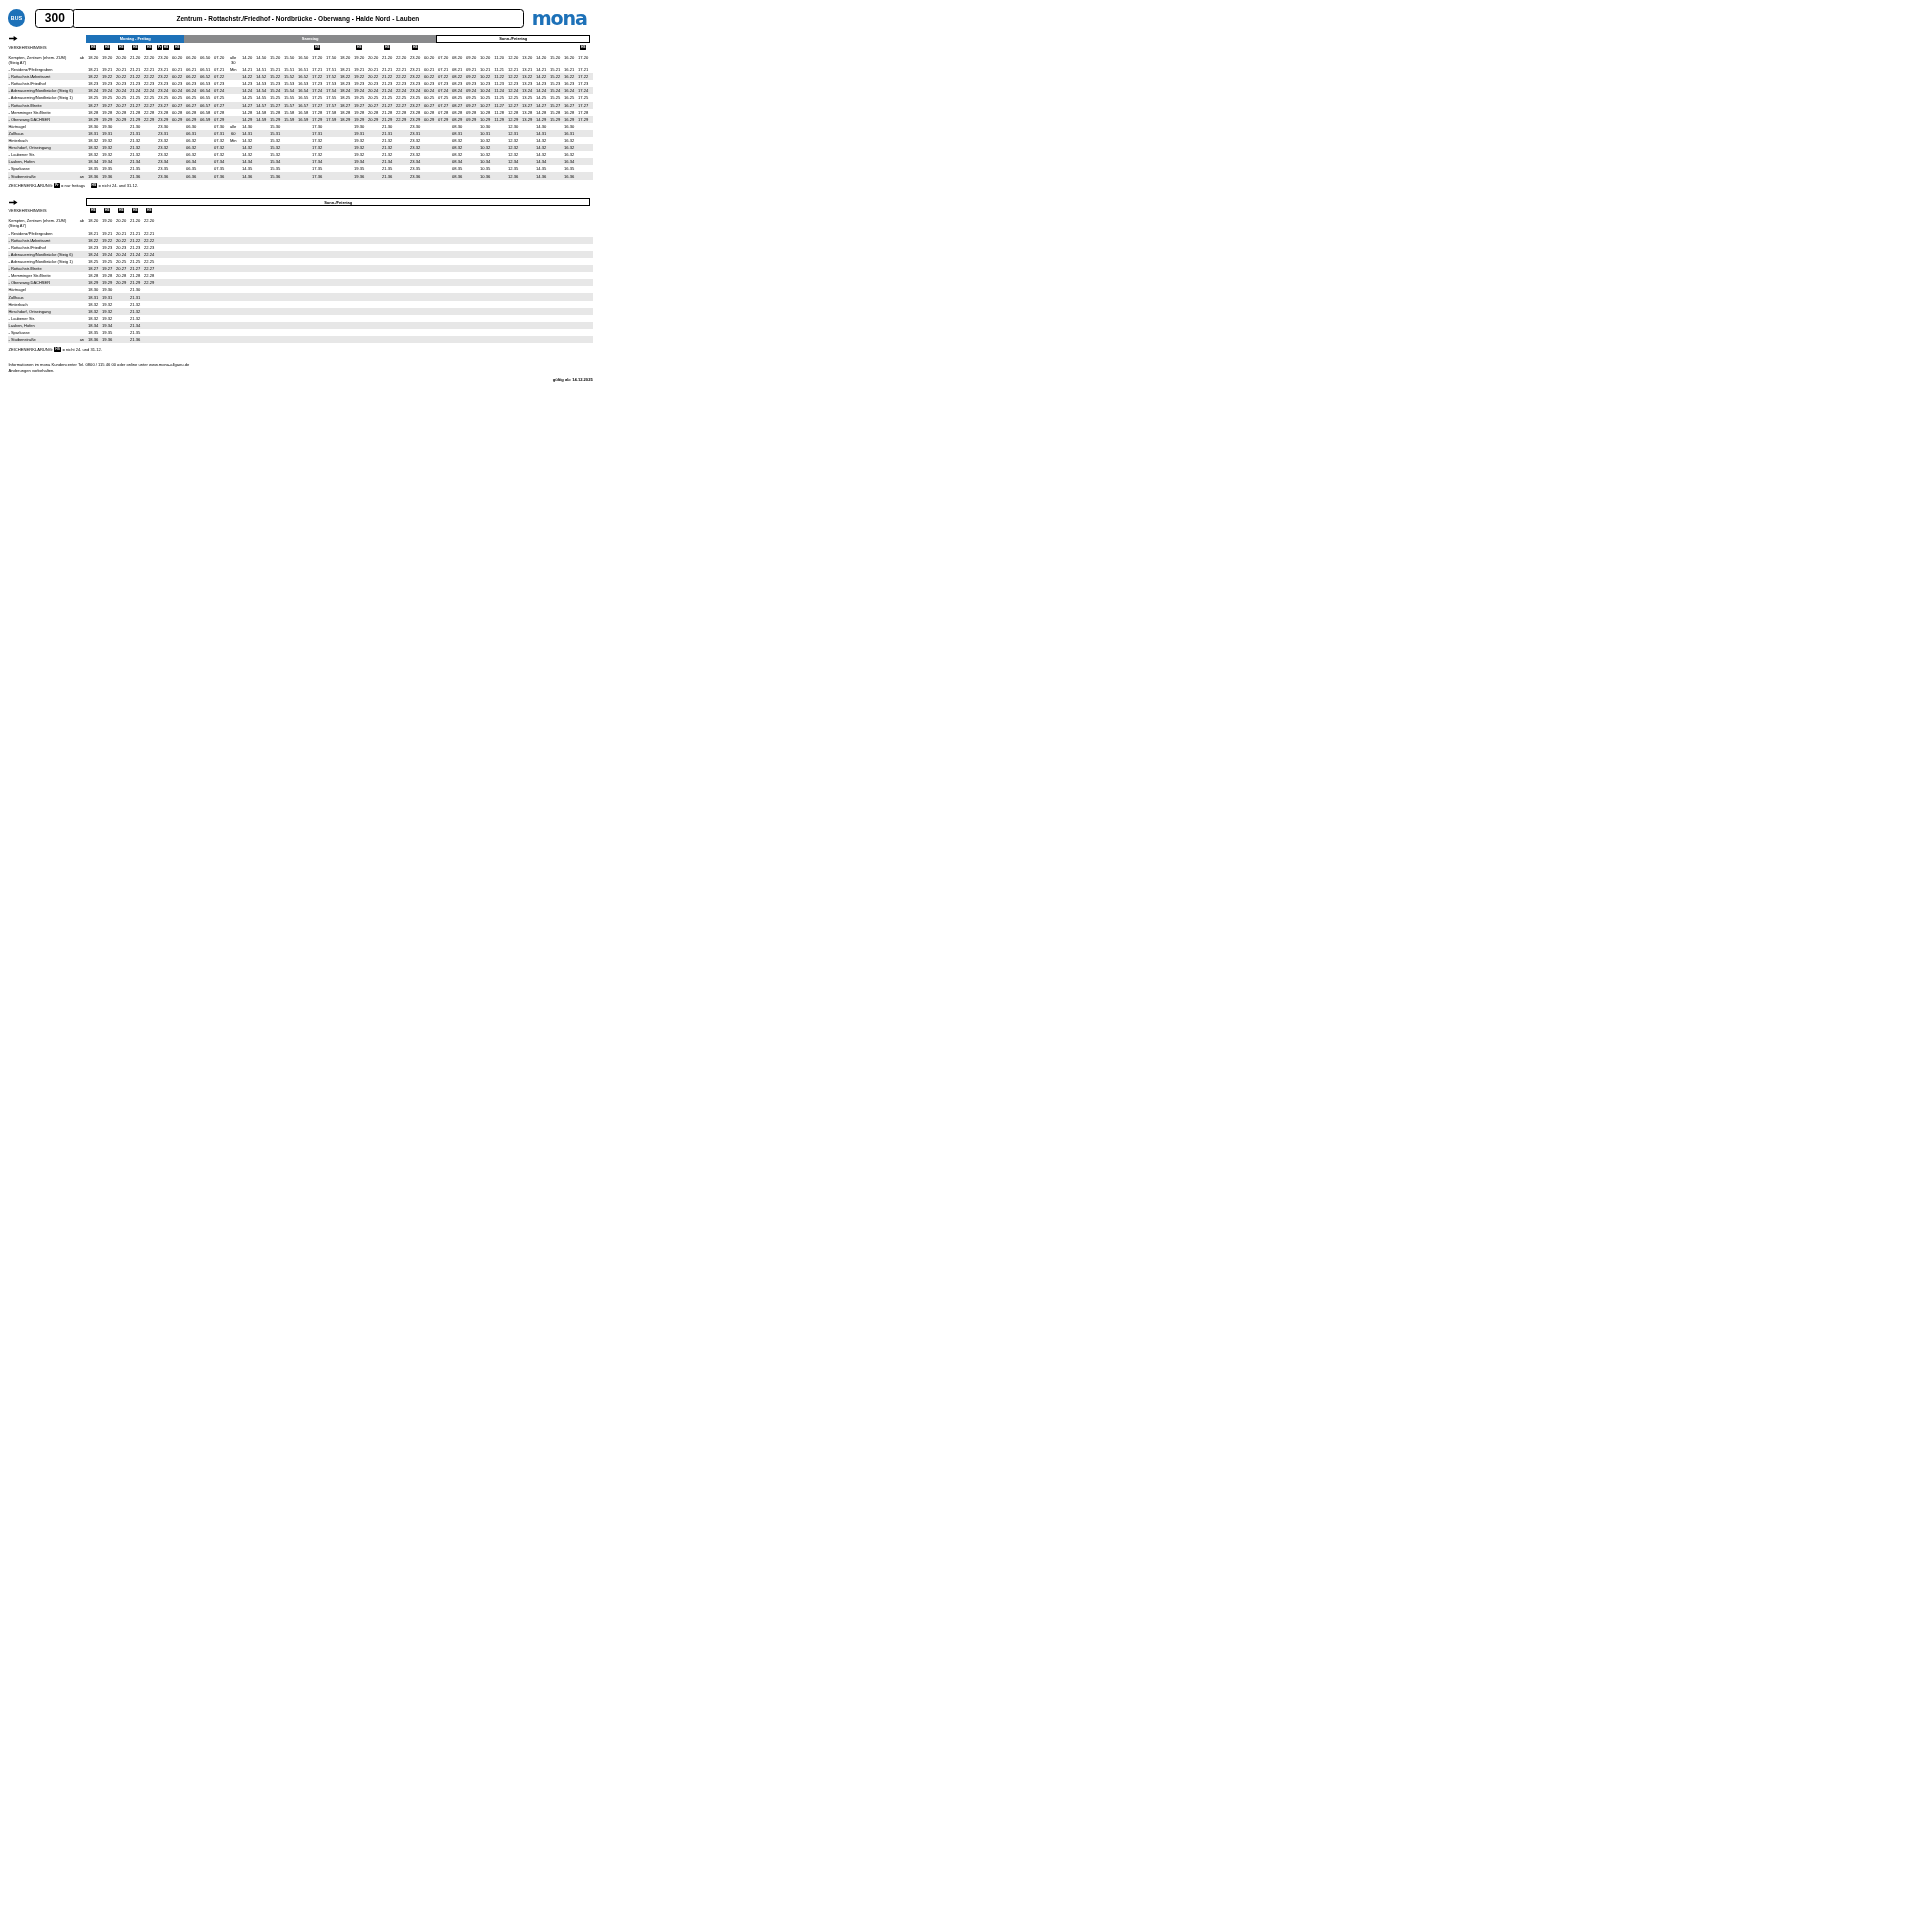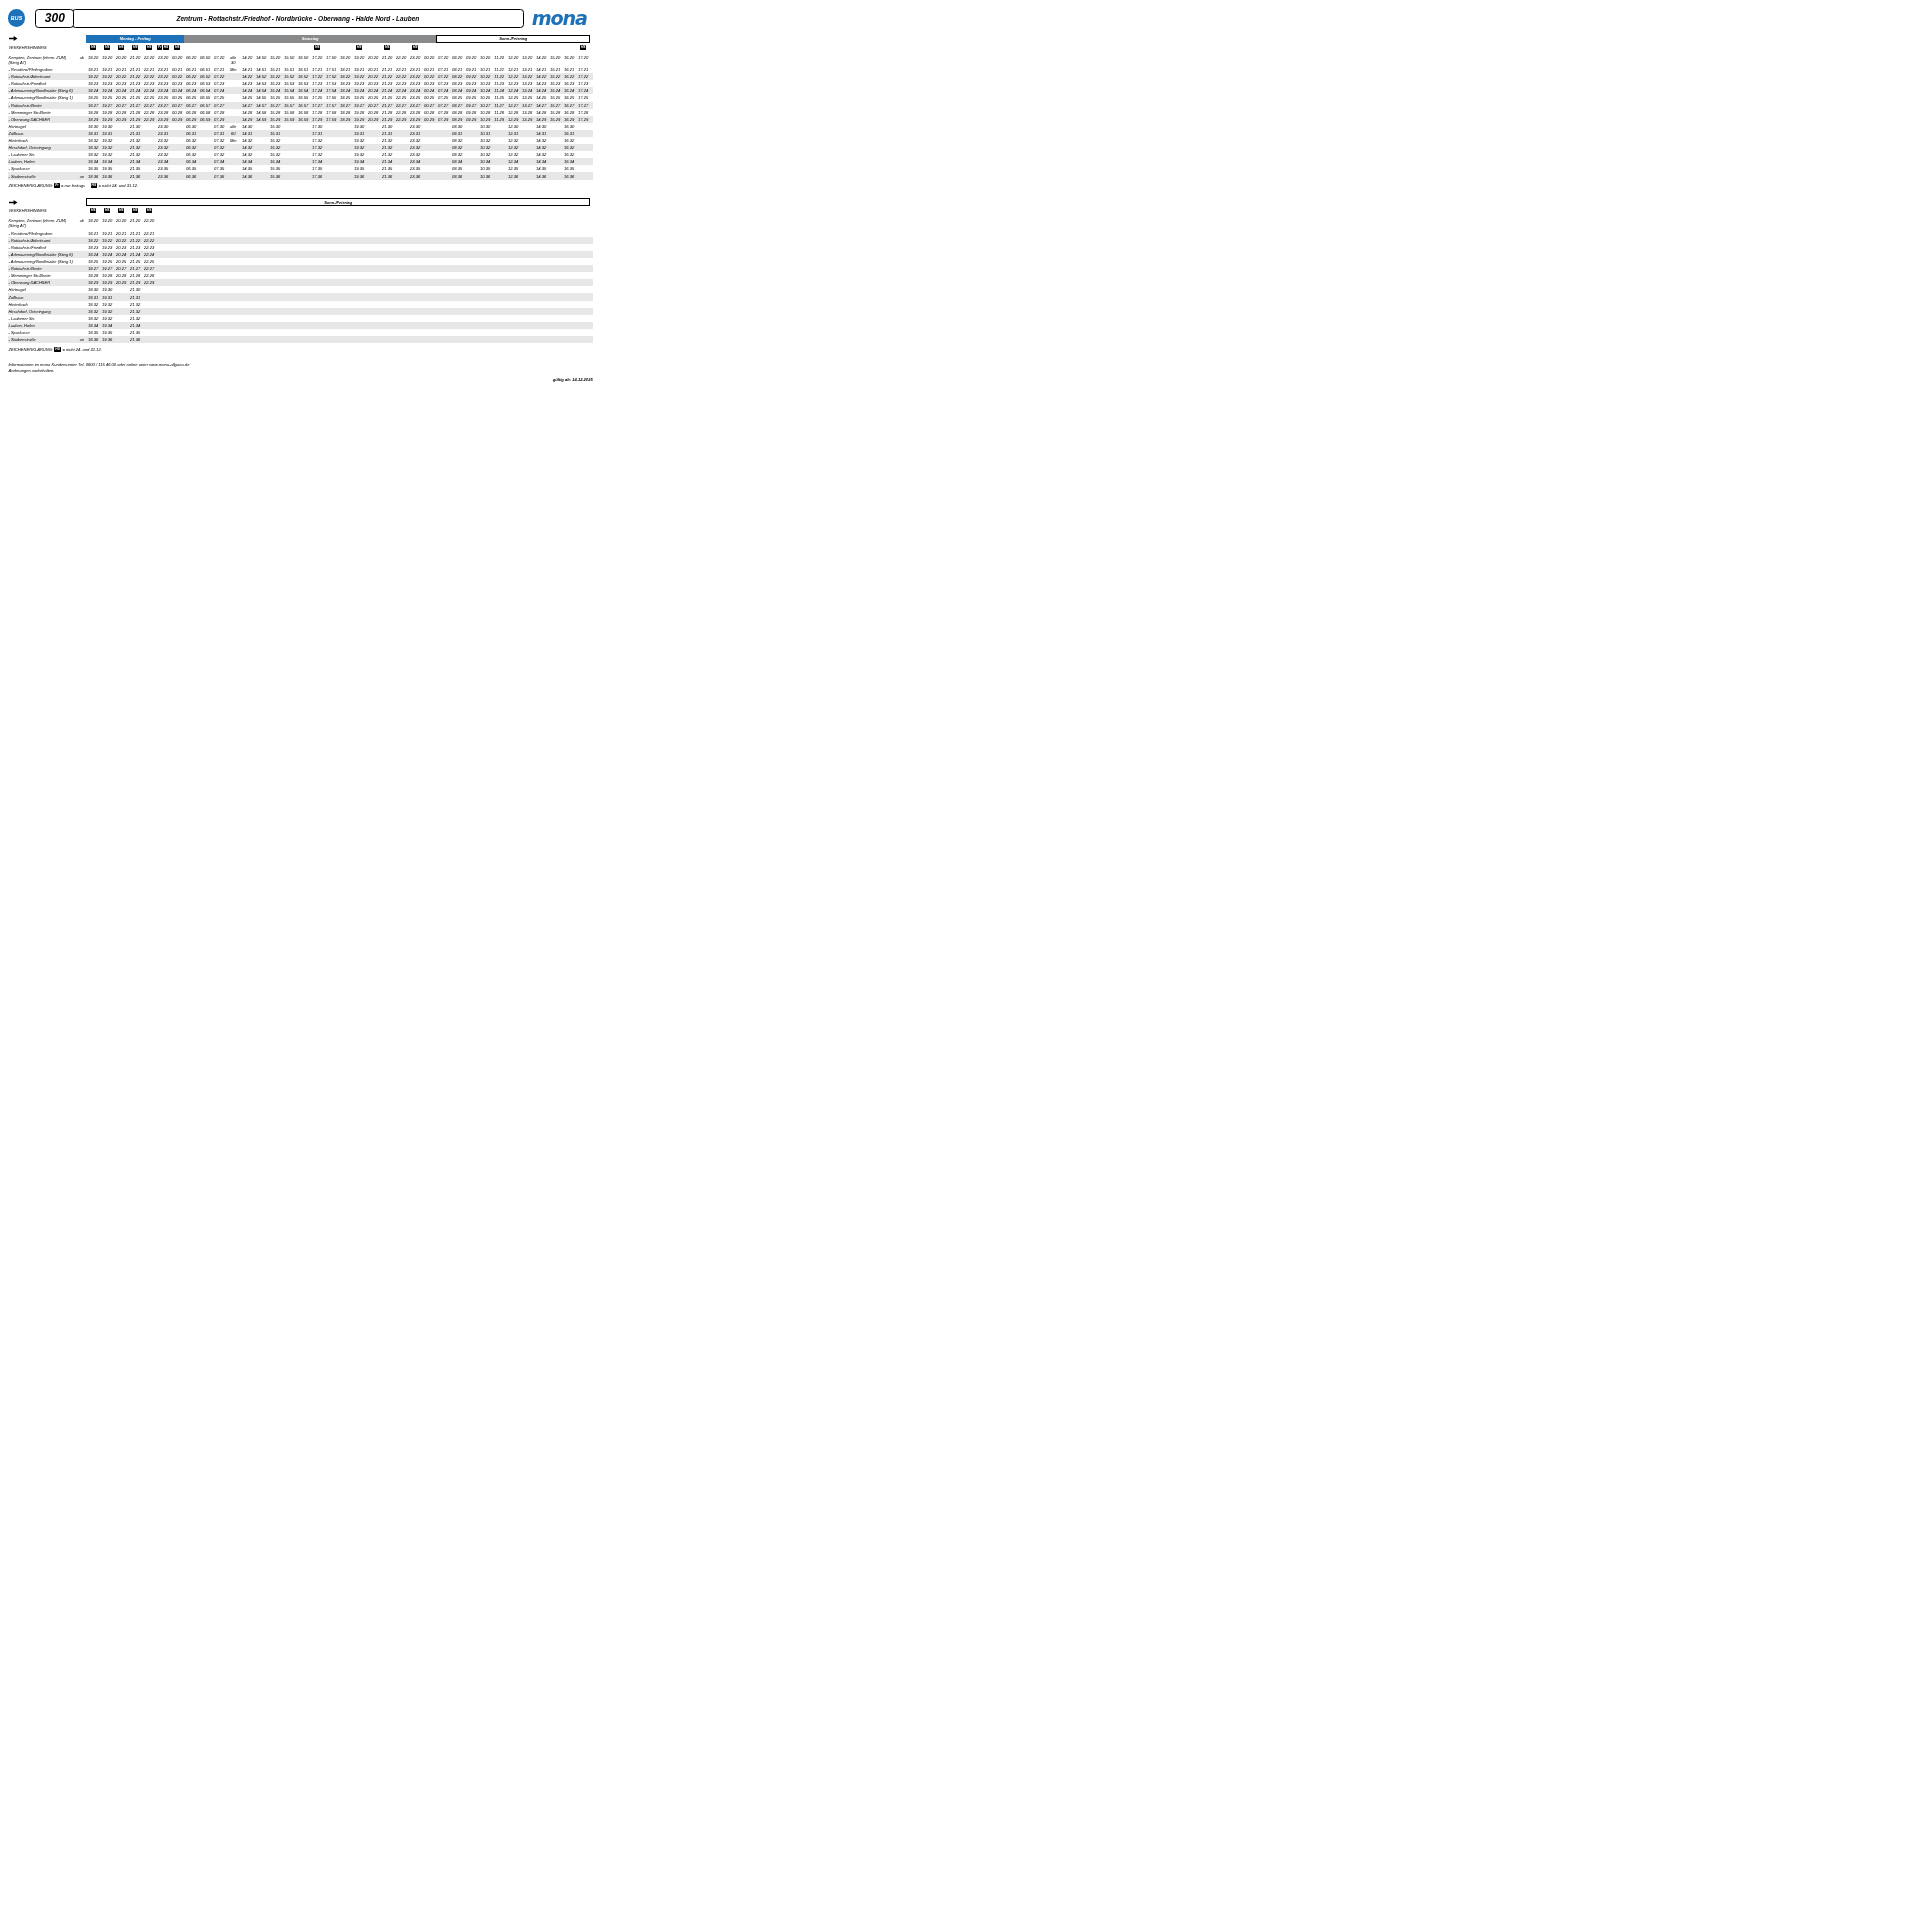--- a/index.html
+++ b/index.html
@@ -4,21 +4,21 @@
 <title>Fahrplan 300</title>
 <style>
   :root{
     --blue:#1d71b8;
     --gray:#88898b;
     --stripe:#e7e7e7;
     --badge:#000000;
   }
   *{box-sizing:border-box;}
   body{margin:0;background:#ffffff;color:#000;font-family:"Liberation Sans",sans-serif;}
-  .page{width:596px;min-height:421px;padding:7.7px 3.1px 11.6px 7.7px;background:#fff;font-style:italic;}
+  .page{width:596px;min-height:421px;padding:7.7px 3.1px 11.6px 7.7px;background:#fff;}
 
   
   .header{display:flex;align-items:center;height:21px;width:585px;}
   .bus-circle{flex:0 0 17.7px;height:17.7px;border-radius:50%;background:var(--blue);color:#fff;
     display:flex;align-items:center;justify-content:center;font-weight:bold;font-size:5.2px;letter-spacing:0.2px;}
   .line-box{margin-left:10px;border:1.2px solid #000;border-radius:3.5px;height:19px;min-width:39px;
     display:flex;align-items:center;justify-content:center;font-size:12px;font-weight:bold;padding:0 5.4px;background:#fff;position:relative;z-index:2;}
   .title-box{border:1.2px solid #000;border-radius:3.5px;height:19px;flex:1;margin-left:-2.3px;
     display:flex;align-items:center;justify-content:center;font-size:6.5px;font-weight:bold;background:#fff;}
   .mona{margin-left:7px;flex:0 0 62px;display:flex;justify-content:flex-end;}

